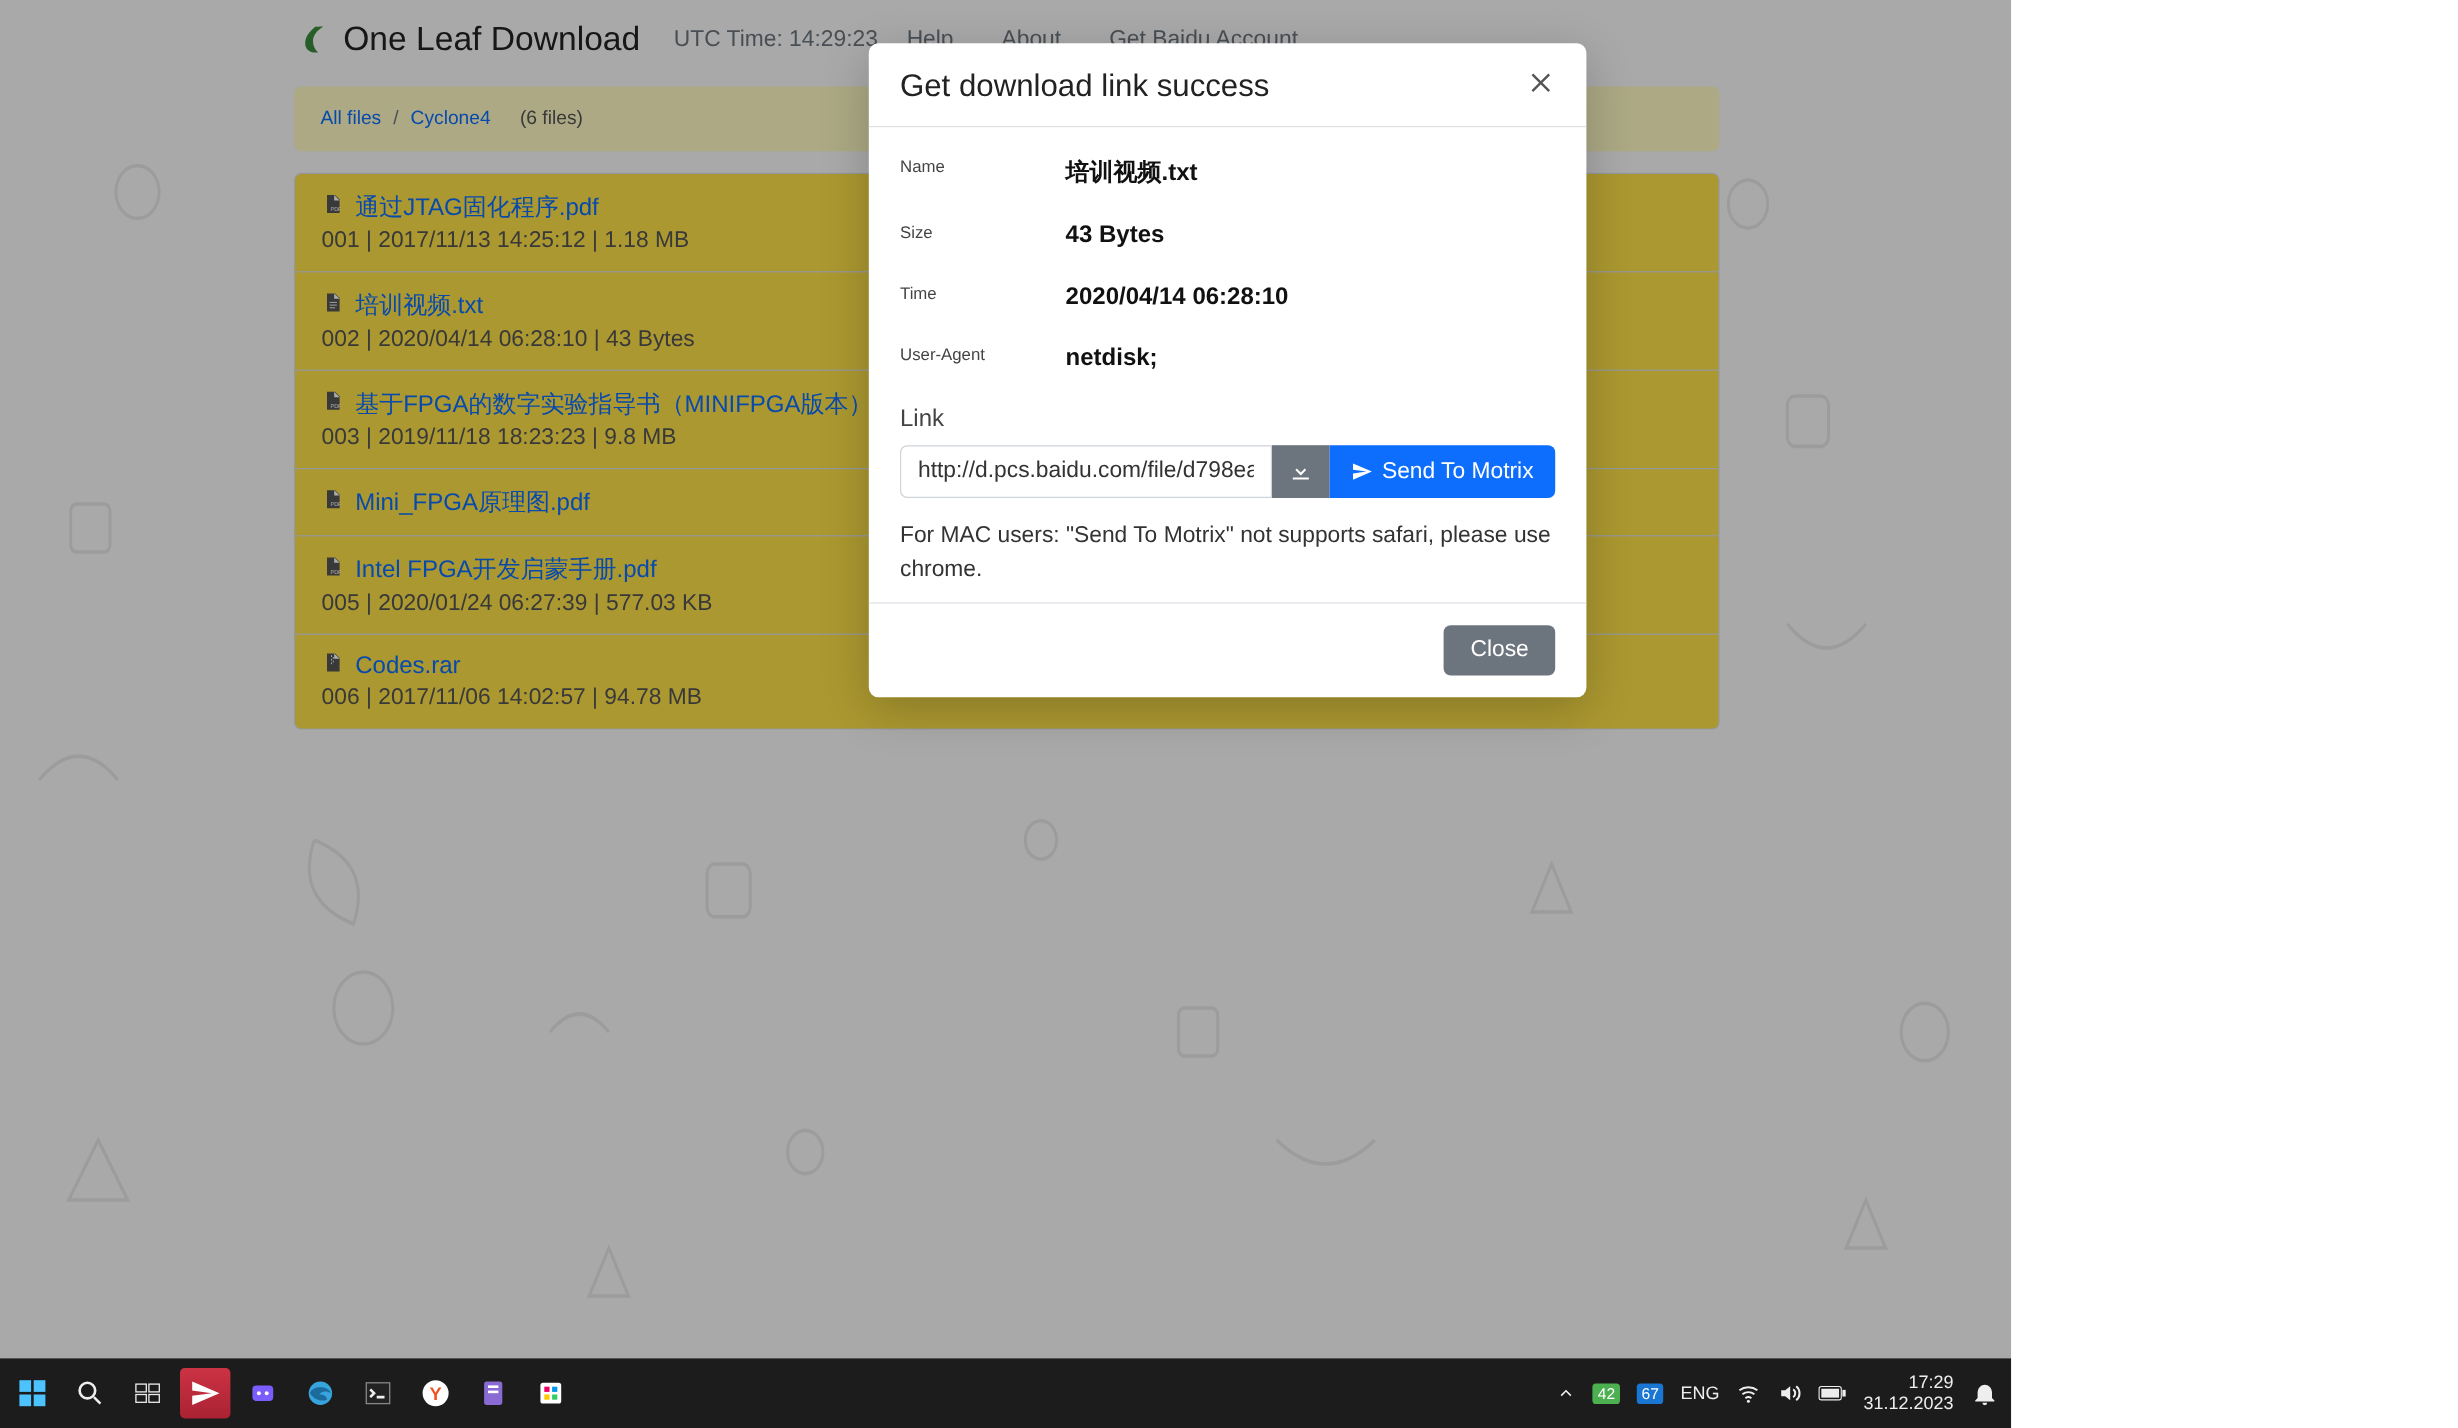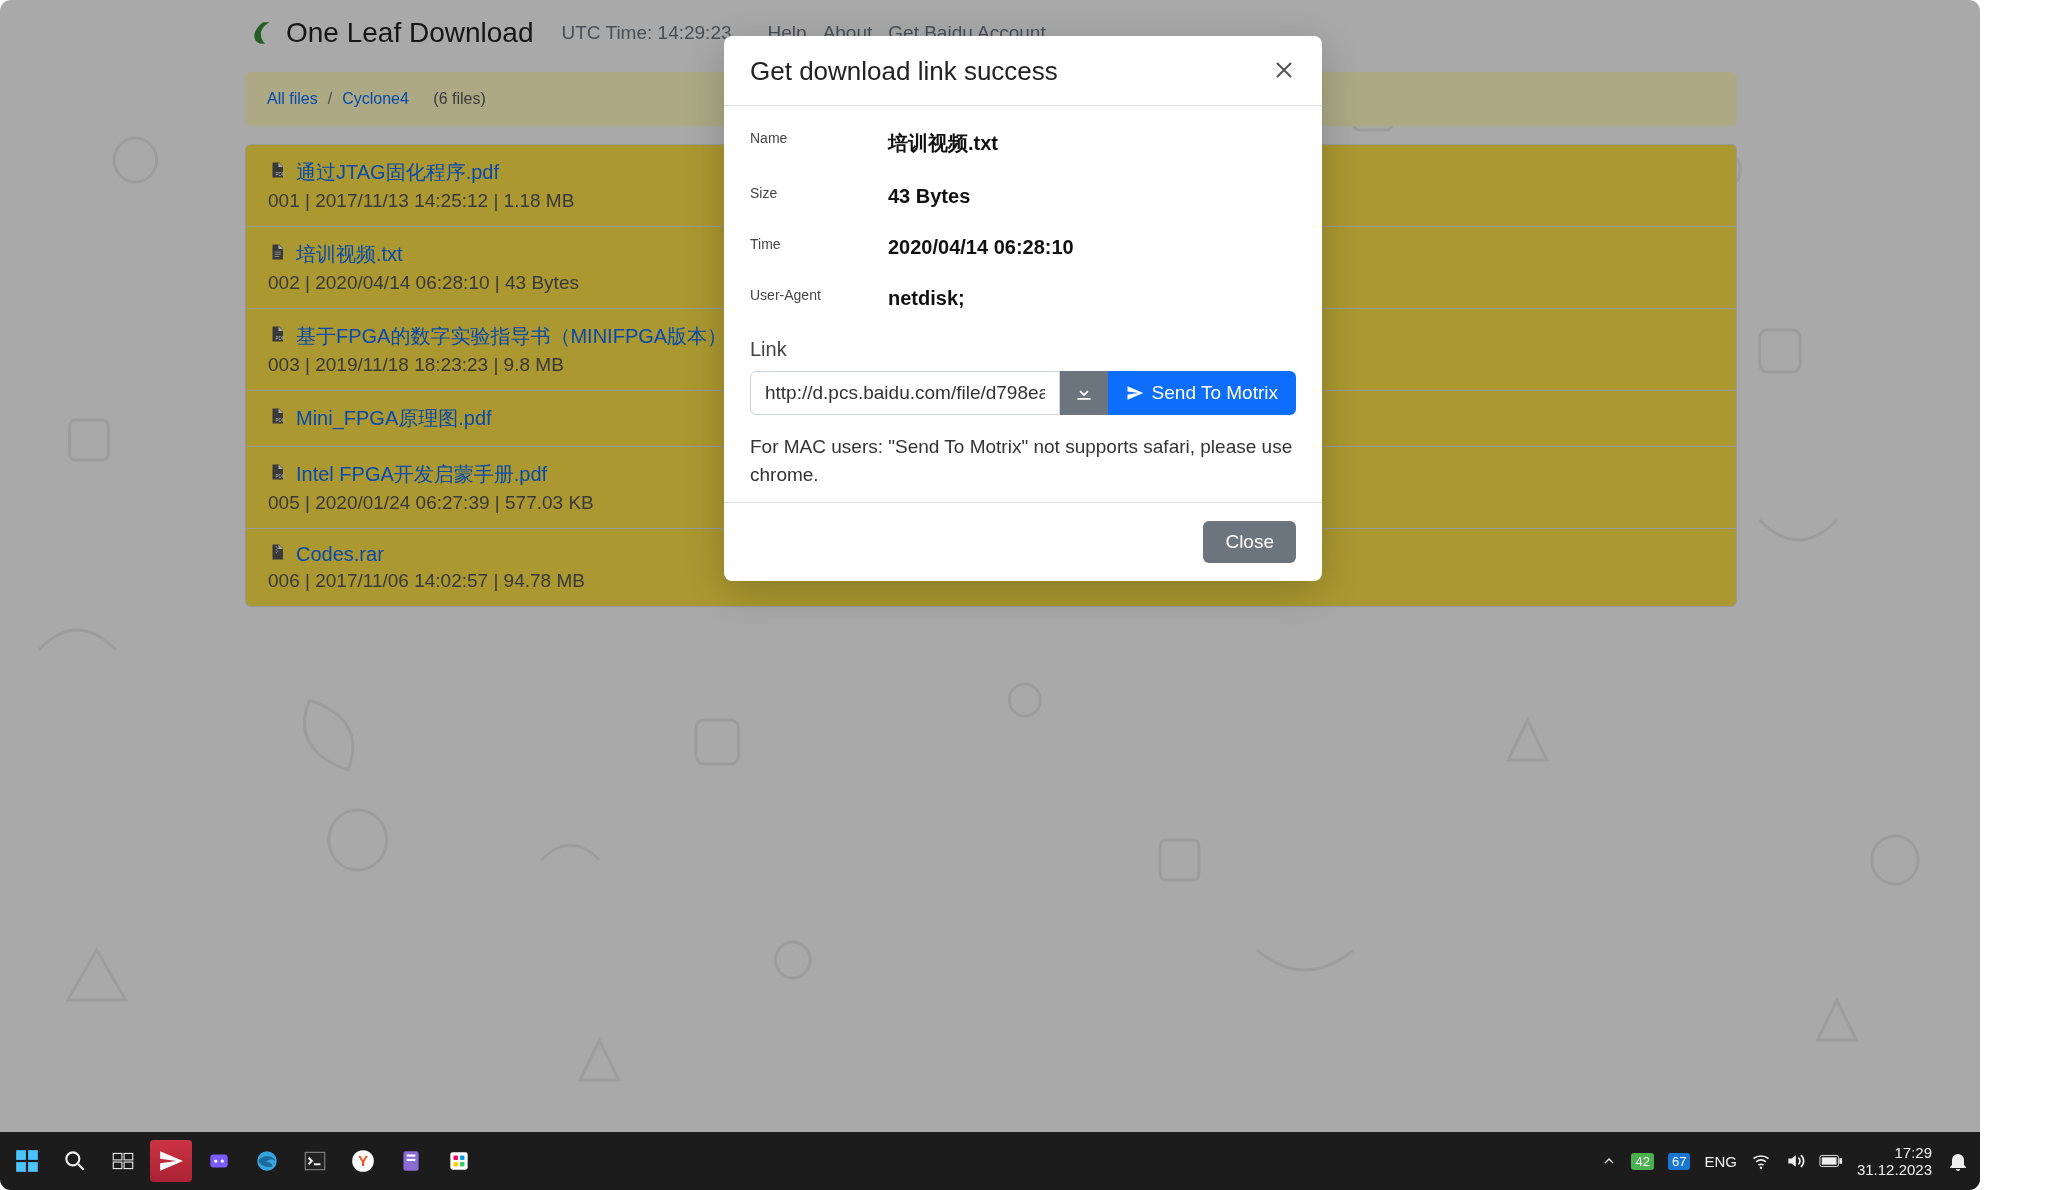--- a/index.html
+++ b/index.html
@@ -1,29 +1,29 @@
 <!DOCTYPE html>
 <html><head>
 <meta charset="utf-8">
 <style>
   * { box-sizing: border-box; }
   html,body { margin:0; padding:0; height:100%; font-family: "Segoe UI", Arial, sans-serif; }
-  #viewport { position:relative; width:1980px; height:1190px; overflow:hidden; background:#f5f5f5; transform-origin: top left; border-radius: 11px; }
+  #viewport { position:relative; width:1676px; height:1190px; overflow:hidden; background:#f5f5f5; transform-origin: top left; }
 
   
   #bg-pattern { position:absolute; inset:0; background:#f9f9f9; }
   #bg-pattern svg { position:absolute; top:0; left:0; width:100%; height:100%; opacity:0.12; }
 
   
   .header { position:absolute; top:0; left:0; right:0; height:65px; display:flex; align-items:center; padding:0 250px; font-size:22px; color:#333; }
   .header .logo { display:flex; align-items:center; gap:10px; }
   .header .logo svg { width:26px; height:26px; }
   .header .app-title { font-size:28px; font-weight:500; color:#222; }
   .header .utc { margin-left:28px; color:#6c757d; font-size:19px; }
-  .header .nav-links { display:flex; gap:16px; margin-left:36px; }
+  .header .nav-links { display:flex; gap:40px; margin-left:24px; }
   .header .nav-links span { color:#6c757d; font-size:19px; cursor:pointer; }
 
   
   .main { position:absolute; left:245px; right:243px; top:72px; bottom:80px; }
   .breadcrumb-bar { background:#fef9c3; border-radius:6px; padding:18px 22px; font-size:16px; display:flex; align-items:center; gap:10px; }
   .breadcrumb-bar a { color:#0d6efd; text-decoration:none; }
   .breadcrumb-bar .sep { color:#6c757d; }
   .breadcrumb-bar .count { color:#555; }
 
   .file-list { margin-top:18px; border:1px solid #dee2e6; border-radius:6px; background:#fde047; }

